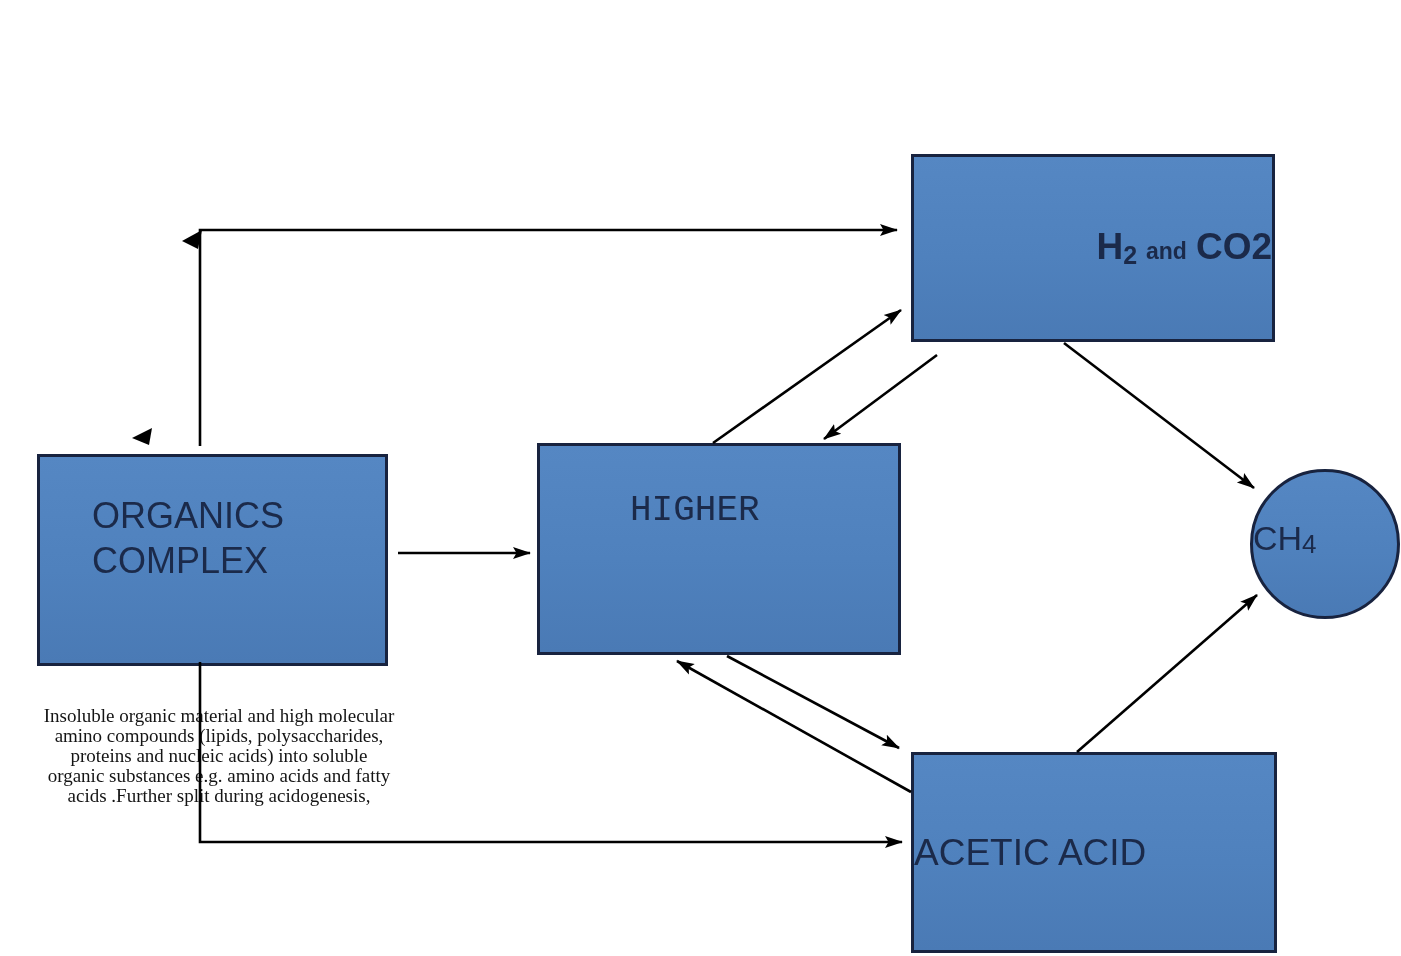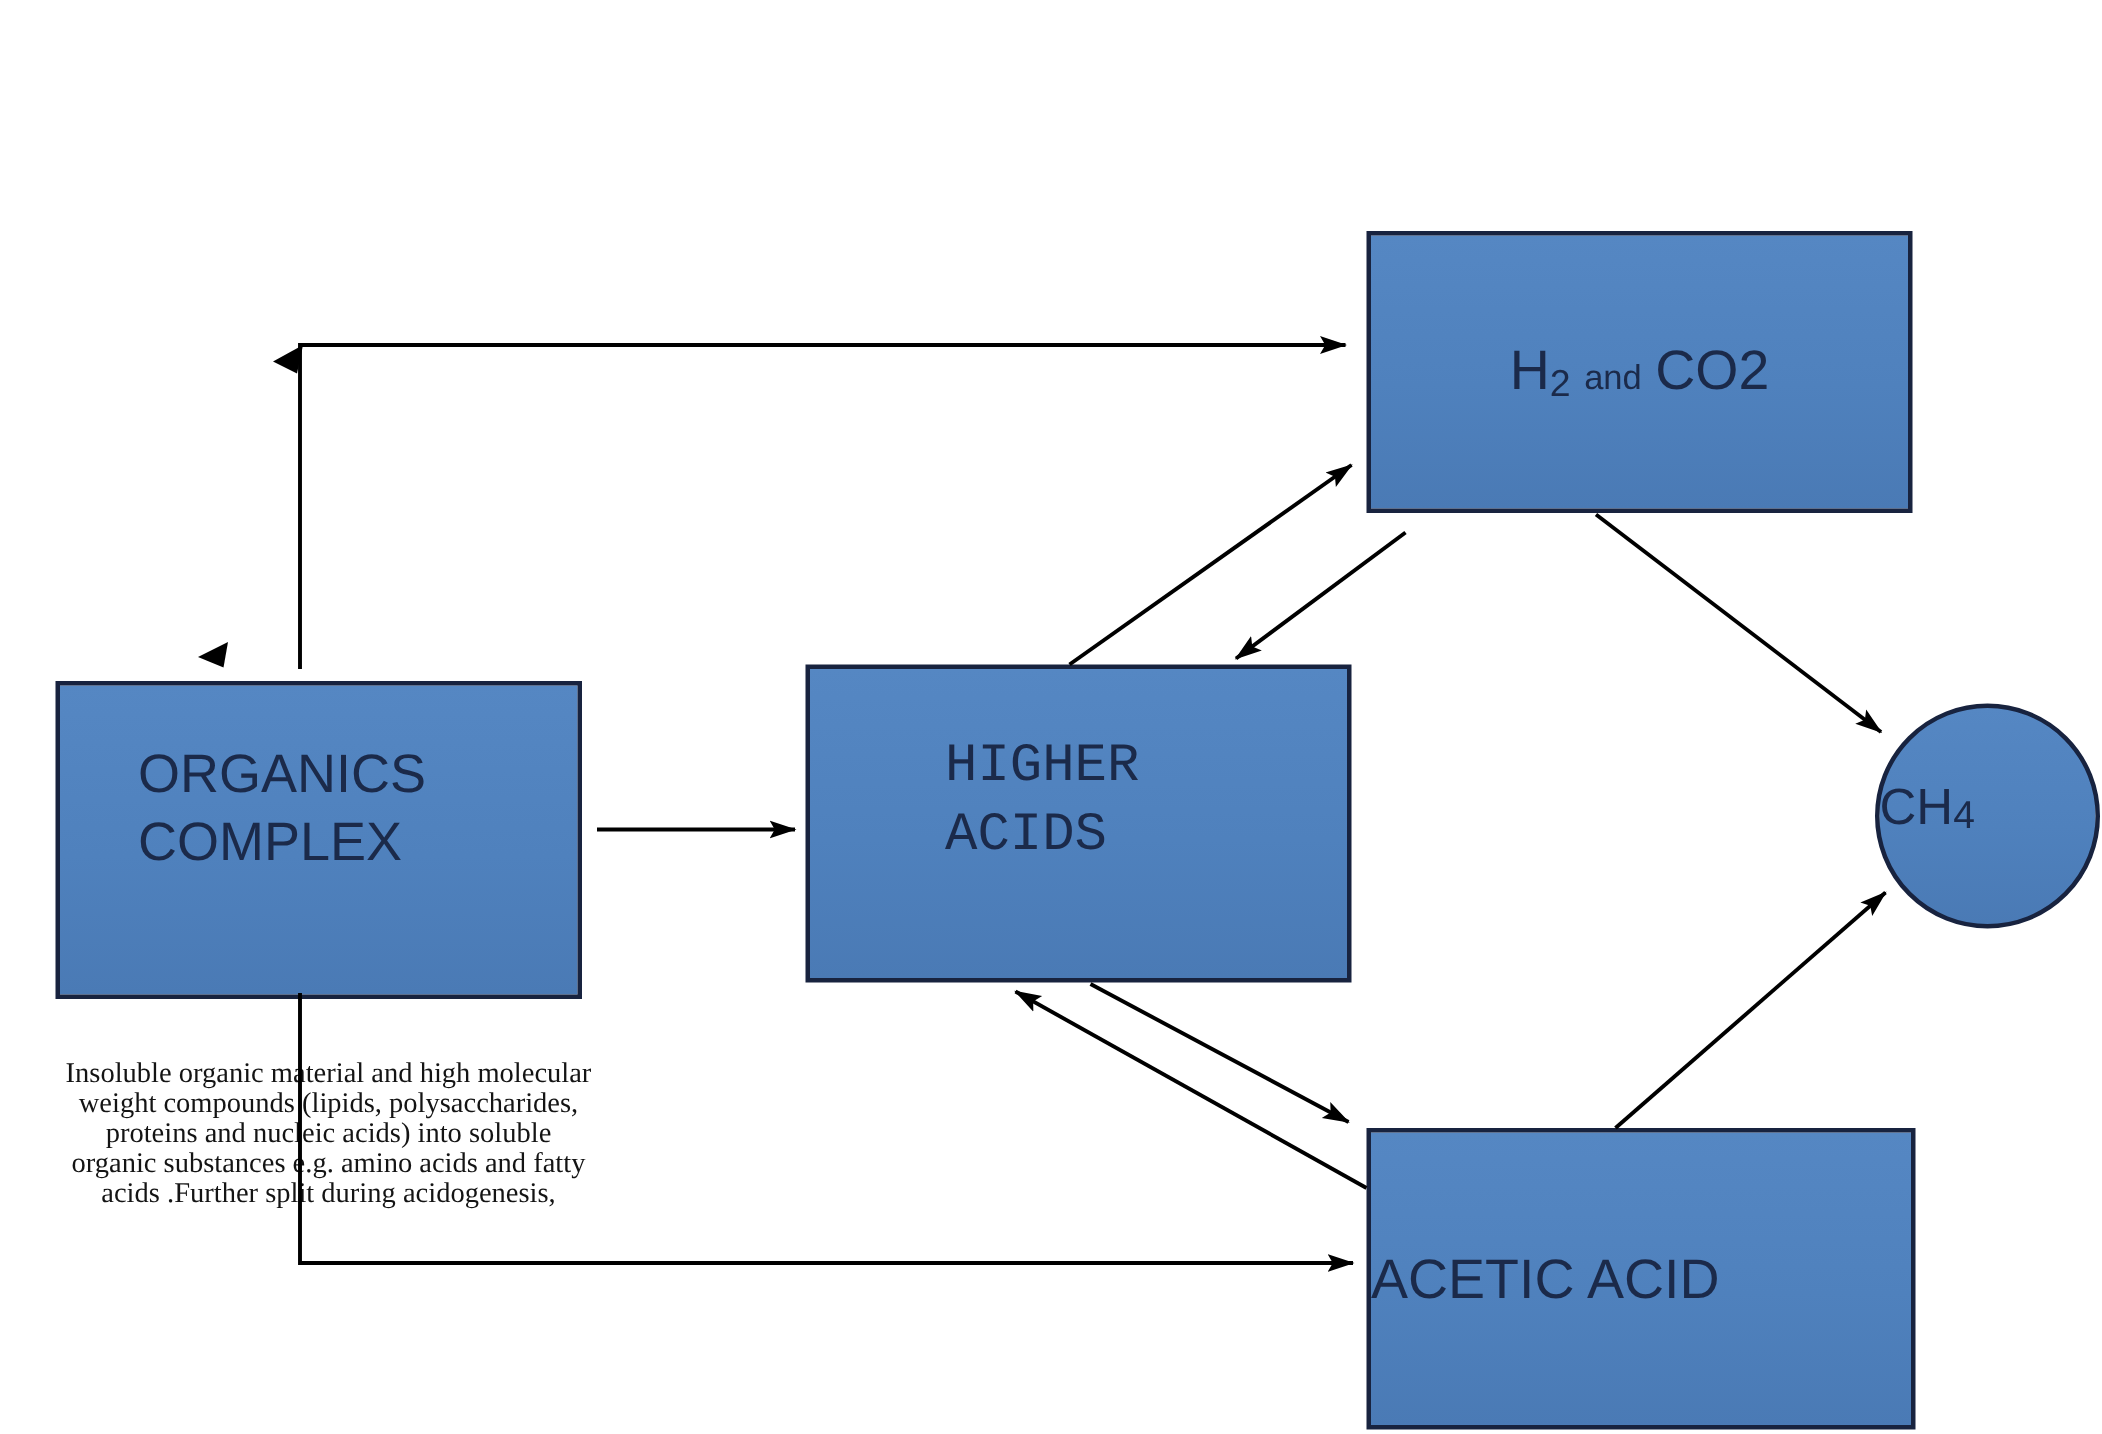--- a/index.html
+++ b/index.html
@@ -24,22 +24,23 @@
     padding: 36px 0 0 52px;
     font-size: 36px; line-height: 45px;
   }
   #box-higher-organic-acids {
     left: 537px; top: 443px; width: 364px; height: 212px;
     padding: 42px 0 0 90px;
     font-size: 36px; line-height: 46px; font-family: Liberation Mono, monospace;
   }
   #box-h2-co2 {
     left: 911px; top: 154px; width: 364px; height: 188px;
-    display: flex; align-items: center; justify-content: center;
+    display: flex; align-items: center; justify-content: flex-end;
     font-size: 37px;
+    font-weight: bold;
   }
   #box-acetic-acid {
     left: 911px; top: 752px; width: 366px; height: 201px;
     display: flex; align-items: center; justify-content: flex-start;
     padding-right: 36px;
     font-size: 37px;
   }
   #circle-ch4 {
     left: 1250px; top: 469px; width: 150px; height: 150px;
     border-radius: 50%;
@@ -79,34 +80,33 @@
     <span><span>H</span><span class="sub2">2</span><span class="conj">and</span><span>CO2</span></span>
   </div>
 
   <div class="node" id="box-complex-organics">
     <div>ORGANICS</div>
     <div>COMPLEX</div>
   </div>
 
   <div class="node" id="box-higher-organic-acids">
     <div>HIGHER</div>
-    <div>ACIDS</div>
   </div>
 
   <div class="node" id="box-acetic-acid">
     <span>ACETIC ACID</span>
   </div>
 
   <div class="node" id="circle-ch4">
     <span><span>CH</span><span class="sub4">4</span></span>
   </div>
 
   <div id="caption">
     <div>Insoluble organic material and high molecular</div>
-    <div>weight compounds (lipids, polysaccharides,</div>
+    <div>amino compounds (lipids, polysaccharides,</div>
     <div>proteins and nucleic acids) into soluble</div>
     <div>organic substances e.g. amino acids and fatty</div>
     <div>acids .Further split during acidogenesis,</div>
   </div>
 
   <svg id="connector-overlay" viewBox="0 0 1401 956" xmlns="http://www.w3.org/2000/svg">
     <defs>
       <marker id="ah" markerUnits="userSpaceOnUse" markerWidth="22" markerHeight="18" refX="17" refY="7" orient="auto">
         <path d="M0,1 L18,7 L0,13 L3.5,7 Z" fill="#000000"></path>
       </marker>

